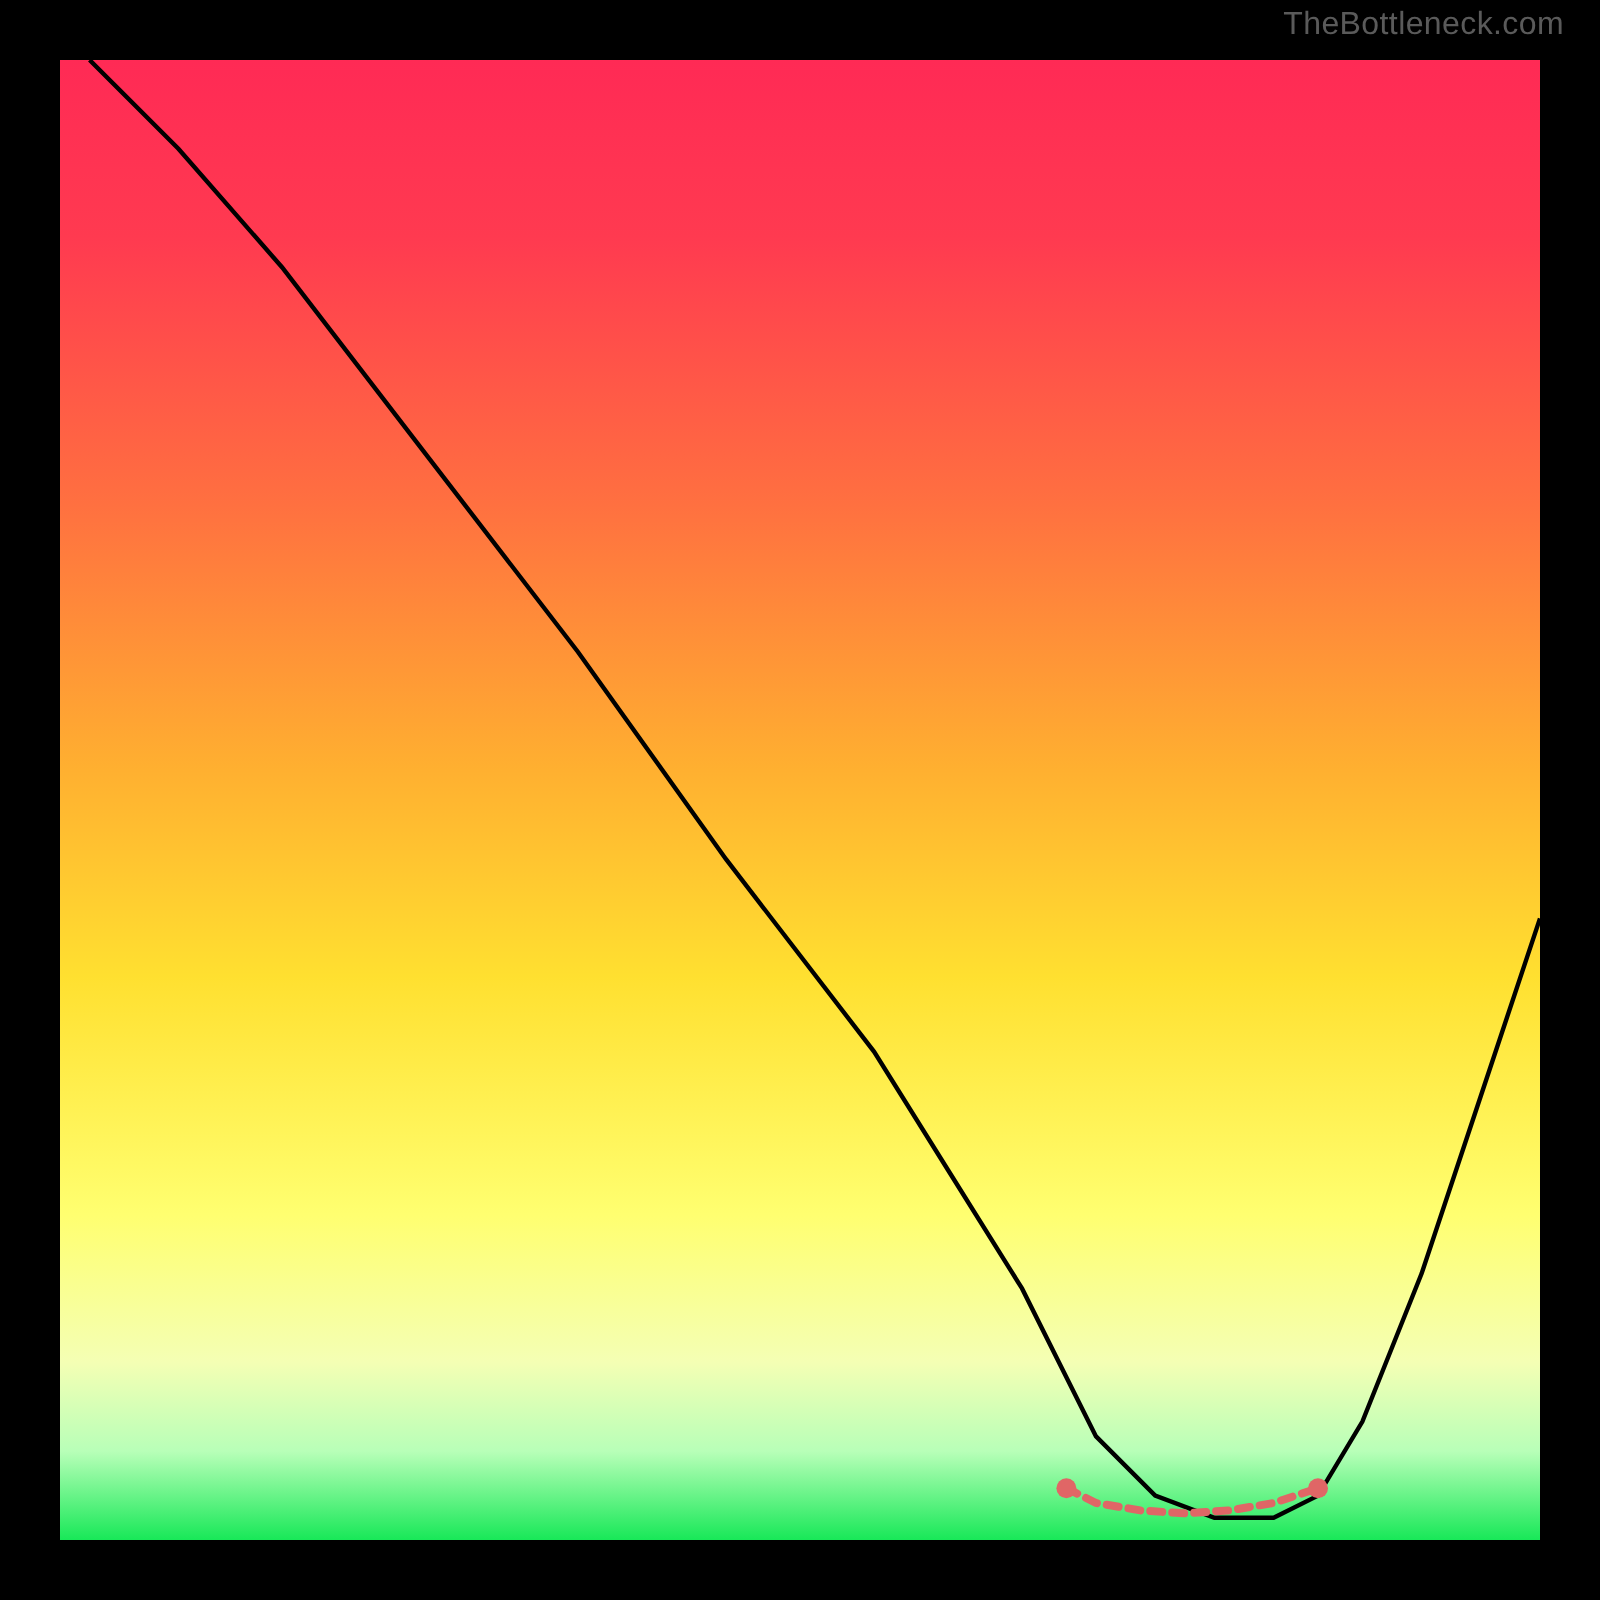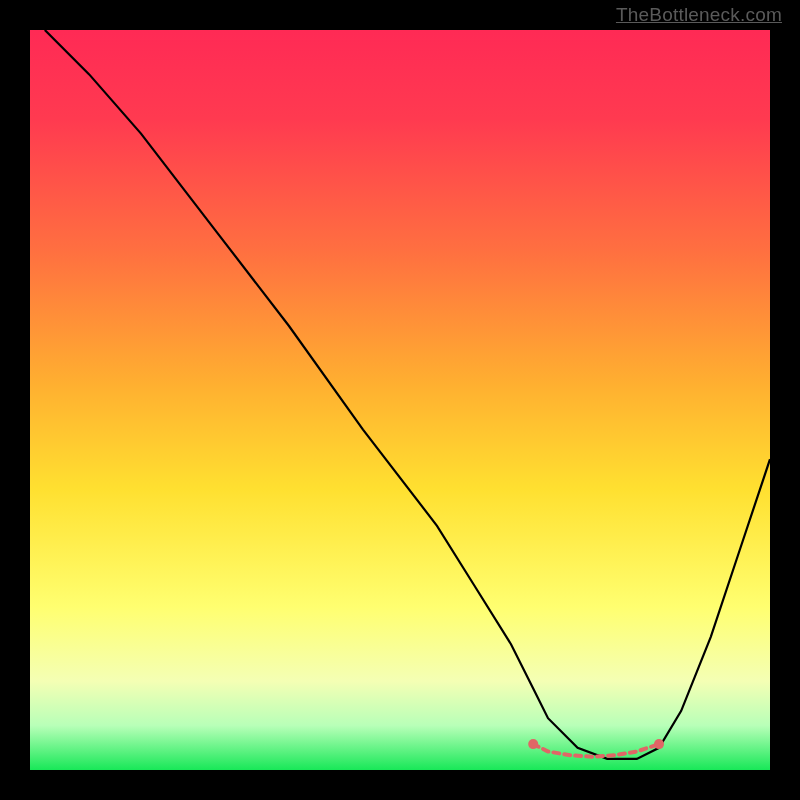--- a/index.html
+++ b/index.html
@@ -8,25 +8,24 @@
     height: 800px;
     background: #000;
     position: relative;
     font-family: Arial, sans-serif;
   }
   .watermark {
     position: absolute;
     top: 4px;
     right: 18px;
     color: #5a5a5a;
-    font-size: 19px;
+    font-size: 16px;
     font-weight: 500;
     letter-spacing: 0.2px;
     z-index: 10;
-    text-decoration: underline;
   }
   .plot-area {
     position: absolute;
     left: 30px;
     top: 30px;
     width: 740px;
     height: 740px;
     overflow: hidden;
   }
   .plot-area svg {

